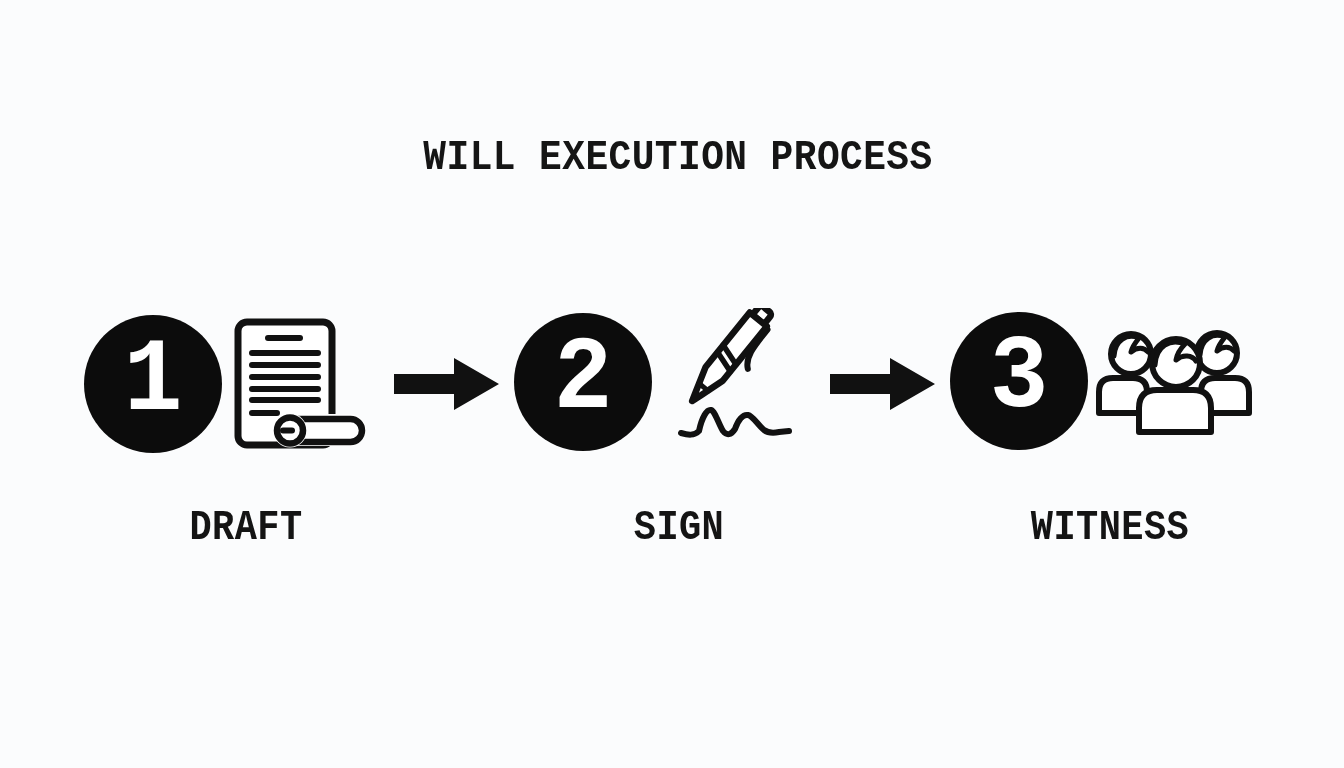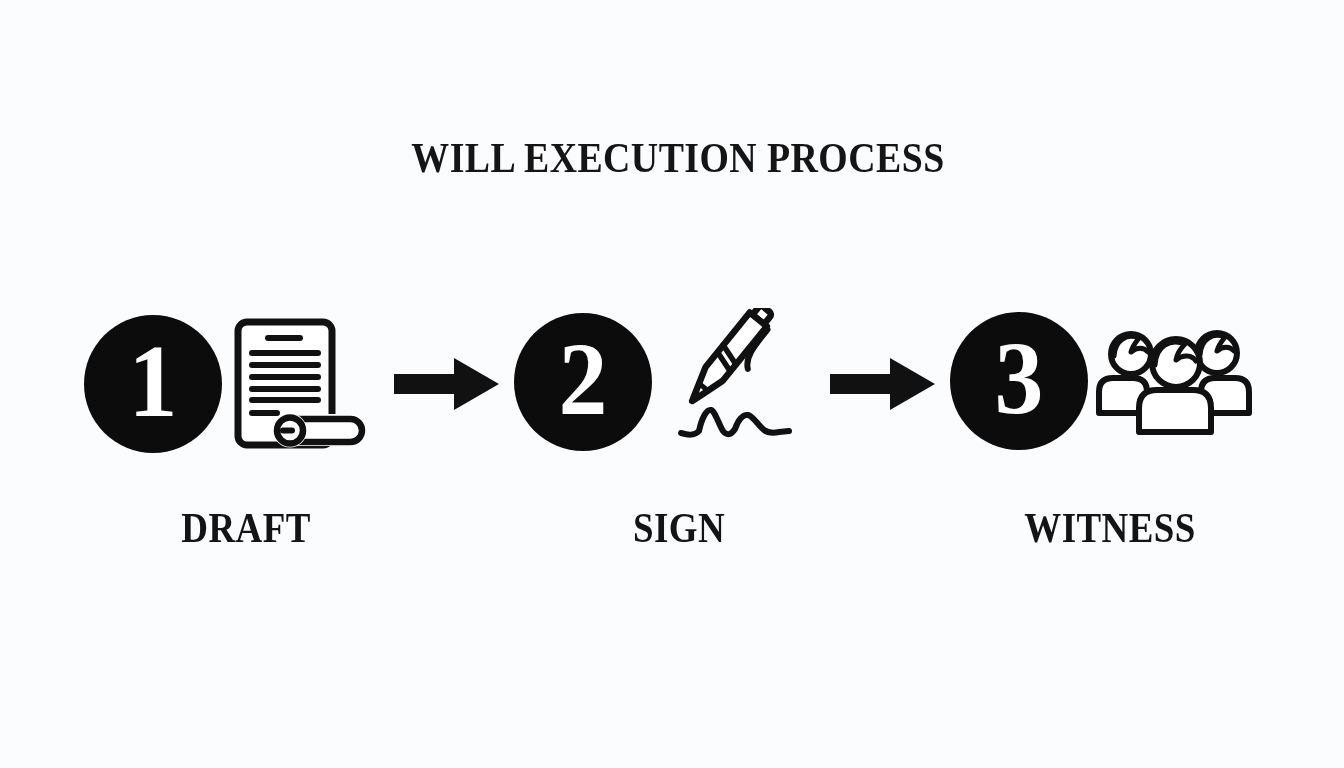--- a/index.html
+++ b/index.html
@@ -2,21 +2,21 @@
 <html><head>
 <meta charset="utf-8">
 <style>
   html, body { margin: 0; padding: 0; }
   .stage {
     position: relative;
     width: 1344px;
     height: 768px;
     background: #fbfcfd;
     overflow: hidden;
-    font-family: Liberation Serif, serif;
+    font-family: Liberation Mono, monospace;
     color: #111111;
   }
   .title {
     position: absolute;
     top: 136px;
     left: 678px;
     transform: translateX(-50%) scaleX(0.88);
     font-size: 43px;
     font-weight: 700;
     letter-spacing: 0.5px;

